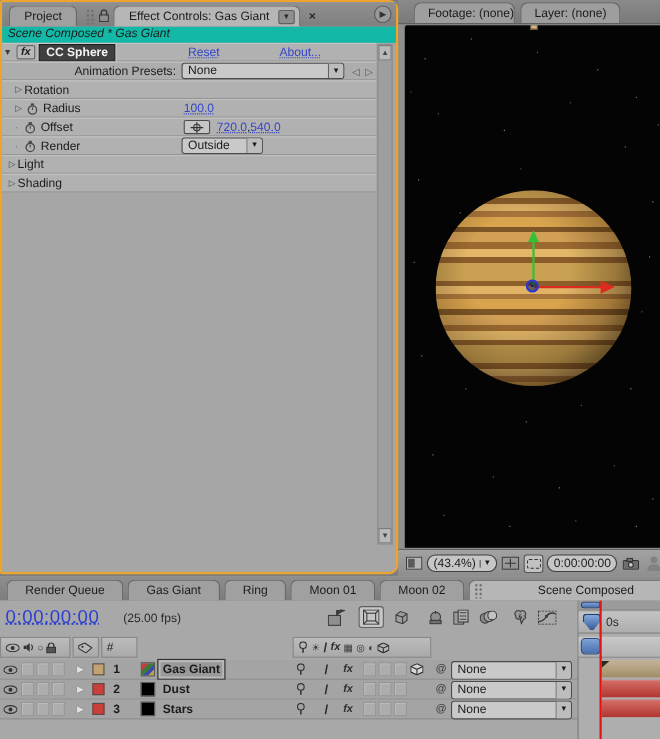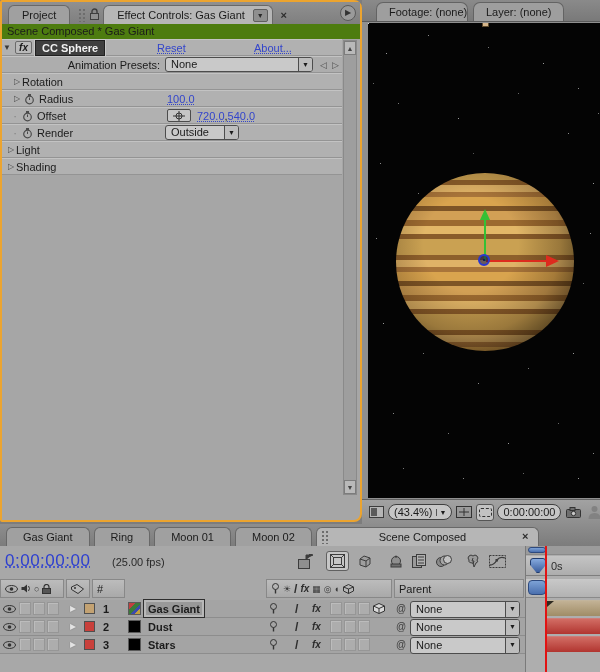--- a/index.html
+++ b/index.html
@@ -28,21 +28,21 @@
           background-size:4px 4px; }
   .tab-close { width:14px; text-align:center; font-weight:bold; color:#2c2c2c;
                margin:0 0 3px 4px; cursor:default; }
   .ec-tab { display:flex; align-items:center; padding-right:4px; }
   .ec-tab .tab-menu { margin-left:8px; width:15px; height:13px; background:#8f8f8f;
                       border:1px solid #5f5f5f; border-radius:2px; font-size:7px;
                       line-height:12px; text-align:center; color:#2a2a2a; }
   .panel-menu { position:absolute; right:4px; top:3px; width:16px; height:16px;
                 border:1.5px solid #5a5a5a; border-radius:50%; background:#9a9a9a;
                 font-size:8px; line-height:14px; text-align:center; color:#333; }
-  .comp-line { height:15px; padding:1px 5px; background:#4d7c0f; }
+  .comp-line { height:15px; padding:1px 5px; background:#14b8a6;font-style:italic; }
 
   .effect-rows { position:absolute; left:0; top:37px; width:340px; }
   .erow { position:relative; height:17px; background:#b1b1b1;
           border-top:1px solid #c3c3c3; border-bottom:1px solid #949494;
           display:flex; align-items:center; }
   .erow.plain { background:#adadad; }
   .tri { font-size:8px; color:#3a3a3a; width:10px; text-align:center; }
   .tri.open { color:#4a4a4a; }
   .bullet { width:10px; text-align:center; color:#7e7e7e; }
   .fx-badge { width:17px; height:13px; margin:0 3px; background:#b9b9b9;
@@ -204,21 +204,21 @@
     </div>
 
     <div class="comp-line">Scene Composed * Gas Giant</div>
 
     <div class="effect-rows">
 
       <div class="erow">
         <span class="tri">▼</span>
         <span class="fx-badge">fx</span>
         <span class="effect-name">CC Sphere</span>
-        <span class="bluelink" style="position:absolute;left:155px">Reset</span>
+        <span class="bluelink" style="position:absolute;left:169px">Reset</span>
         <span class="bluelink" style="position:absolute;left:252px">About...</span>
       </div>
 
       <div class="erow plain">
         <span style="position:absolute;right:182px">Animation Presets:</span>
         <div class="dd" style="position:absolute;left:163px;width:148px">
           <span class="txt">None</span>
           <span class="arr">▼</span>
         </div>
         <span class="preset-arrows">◁</span>
@@ -352,20 +352,21 @@
         <svg width="13" height="14">
             <circle cx="6.5" cy="4" r="3" fill="#828282"></circle>
             <path d="M0.5 14 Q0.5 8 6.5 8 Q12.5 8 12.5 14 Z" fill="#828282"></path>
           </svg>
       </span>
     </div>
   </div>
 
   <div class="tl">
     <div class="tl-tabbar">
+      <div class="tab">Render Queue</div>
       <div class="tab">Gas Giant</div>
       <div class="tab">Ring</div>
       <div class="tab">Moon 01</div>
       <div class="tab">Moon 02</div>
       <div class="tab active">
         <span class="grip" style="margin:0 2px 0 0"></span>
         <span>Scene Composed</span>
         <span class="tab-close">×</span>
       </div>
     </div>
@@ -466,23 +467,20 @@
         <span class="hicon">☀</span>
         <span class="q-slash">/</span>
         <span class="fx-sw">fx</span>
         <span class="hicon">▦</span>
         <span class="hicon">◎</span>
         <span class="hicon">◐</span>
         <svg width="11" height="10">
             <path d="M5.5 0.5 L10.5 3 L10.5 7 L5.5 9.5 L0.5 7 L0.5 3 Z" fill="#b5b5b5" stroke="#333"></path>
             <path d="M0.5 3 L5.5 5 L10.5 3 M5.5 5 L5.5 9.5" fill="none" stroke="#333"></path>
           </svg>
-      </div>
-      <div class="hcell" style="left:394px;width:130px">
-        <span>Parent</span>
       </div>
 
       <div class="lrow" style="top:54px">
         <span style="left:3px">
             <svg width="13" height="8">
               <ellipse cx="6.5" cy="4" rx="6" ry="3.5" fill="none" stroke="#333"></ellipse>
               <circle cx="6.5" cy="4" r="1.8" fill="#333"></circle>
             </svg>
           </span>
         <span class="cellbox" style="left:19px"></span>

